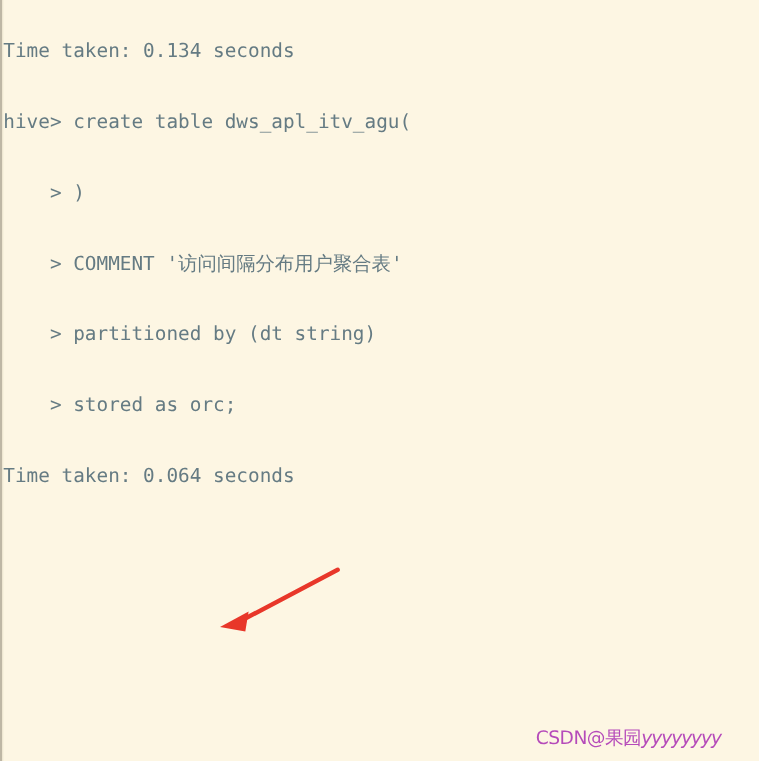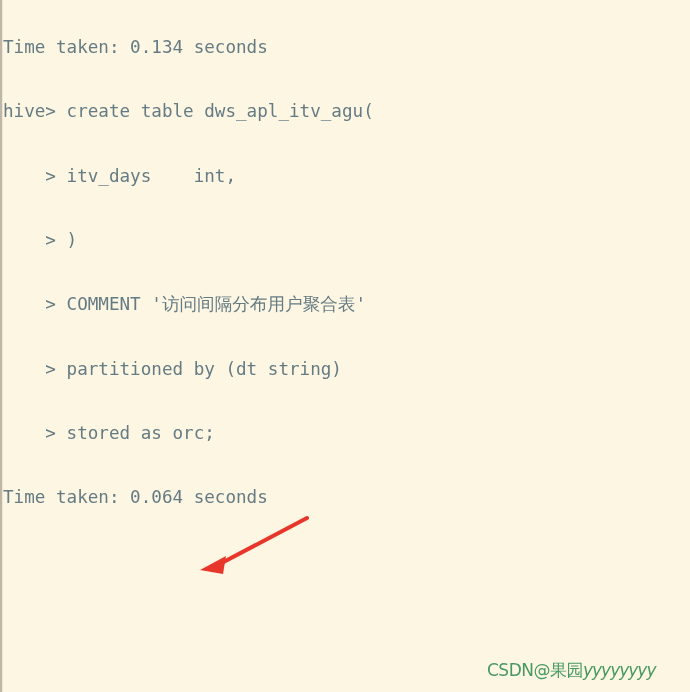--- a/index.html
+++ b/index.html
@@ -54,21 +54,21 @@
     width: 125px;
     height: 66px;
     pointer-events: none;
   }
 
   
   .watermark {
     position: absolute;
     left: 487px;
     top: 659px;
-    color: #15803d;
+    color: #a21caf;
     opacity: 0.78;
     font-size: 17px;
     font-family: "DejaVu Sans", sans-serif;
     white-space: nowrap;
     letter-spacing: -0.5px;
   }
   .watermark .wm-cn {
     font-family: "DejaVu Sans", sans-serif;
   }
   .watermark .wm-tail {
@@ -80,21 +80,20 @@
 <body>
 
 <div id="screen">
 
   <div class="left-edge"></div>
   <div class="left-edge-inner"></div>
 
   <div class="term">
     <div class="line">Time taken: 0.134 seconds</div>
     <div class="line">hive&gt; create table dws_apl_itv_agu(</div>
-    <div class="line">    &gt; itv_days    int,</div>
     <div class="line">    &gt; )</div>
     <div class="line">    &gt; COMMENT '访问间隔分布用户聚合表'</div>
     <div class="line">    &gt; partitioned by (dt string)</div>
     <div class="line">    &gt; stored as orc;</div>
     <div class="line">Time taken: 0.064 seconds</div>
     
     
     
     
     

